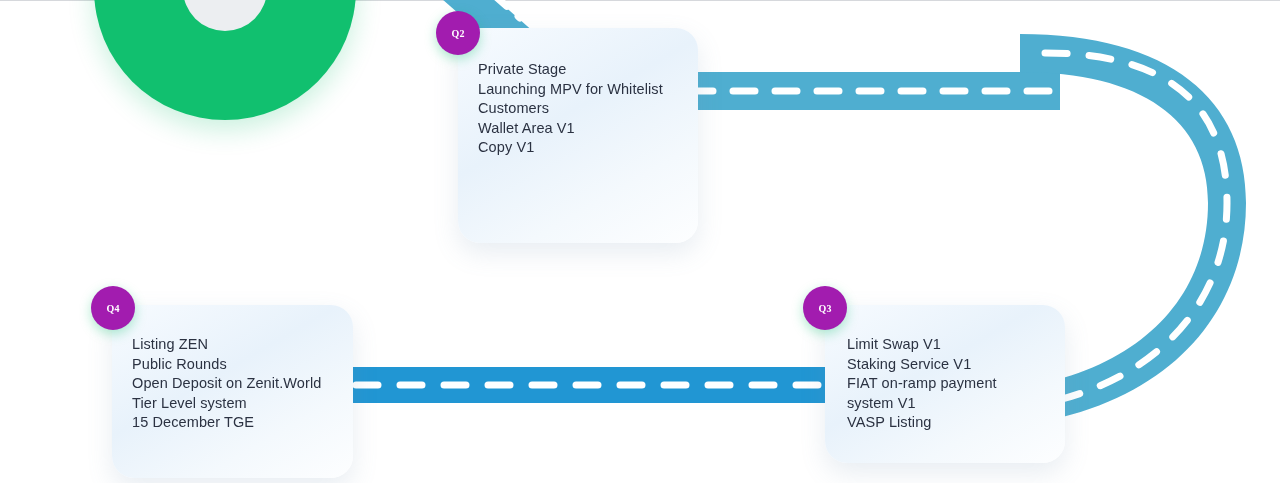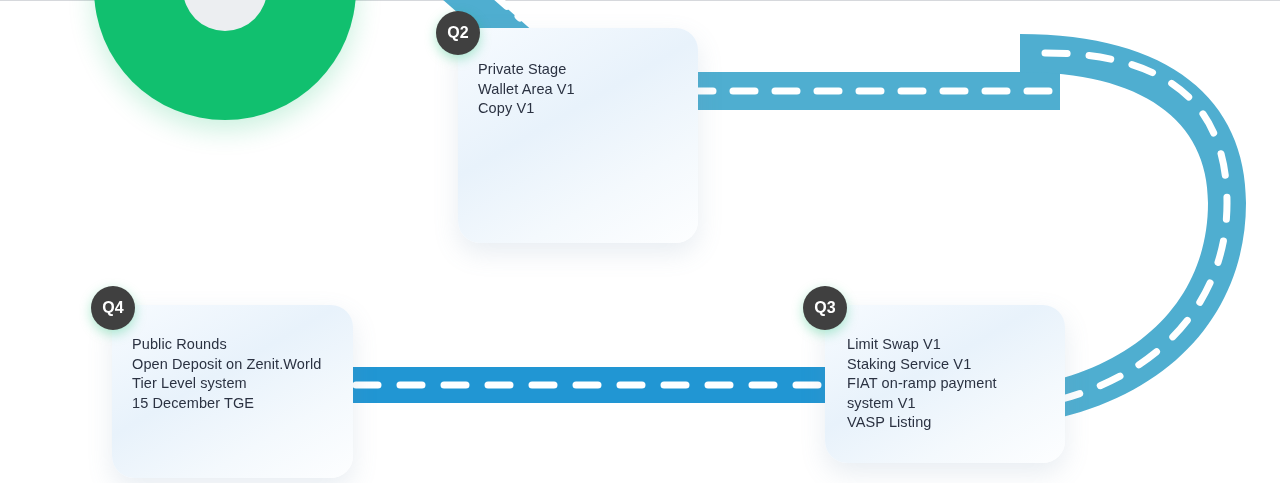--- a/index.html
+++ b/index.html
@@ -106,24 +106,24 @@
     width: 240px;
     height: 158px;
   }
   #card-q3 .card-body { padding: 30px 20px 0 22px; }
   
   .badge {
     position: absolute;
     width: 44px;
     height: 44px;
     border-radius: 50%;
-    background: #404040;
+    background: #a21caf;
     color: #ffffff;
-    font-family: Liberation Sans, sans-serif;
-    font-size: 16px;
+    font-family: Liberation Serif, serif;
+    font-size: 10px;
     font-weight: bold;
     letter-spacing: 0.2px;
     display: flex;
     align-items: center;
     justify-content: center;
     box-shadow: 0 4px 12px rgba(19,193,115,0.35);
     z-index: 8;
   }
   #badge-q2 { left: 436px; top: 11px; }
   #badge-q4 { left:  91px; top: 286px; }
@@ -178,30 +178,32 @@
                C 1227 300, 1160 378, 1046 403" stroke="#ffffff" stroke-width="7" stroke-linecap="round" stroke-dasharray="22 22" fill="none"></path>
 
       <path d="M 356 385 L 1050 385" stroke="#ffffff" stroke-width="7" stroke-linecap="round" stroke-dasharray="22 22" fill="none"></path>
     </g>
   </svg>
 
   <div class="card" id="card-q2">
     <div class="card-body">
       <ul class="card-list">
         <li>Private Stage</li>
+        <li>Launching MPV for Whitelist Customers</li>
         <li>Wallet Area V1</li>
         <li>Copy V1</li>
       </ul>
     </div>
   </div>
   <div class="badge" id="badge-q2">Q2</div>
 
   <div class="card" id="card-q4">
     <div class="card-body">
       <ul class="card-list">
+        <li>Listing ZEN</li>
         <li>Public Rounds</li>
         <li>Open Deposit on Zenit.World</li>
         <li>Tier Level system</li>
         <li>15 December TGE</li>
       </ul>
     </div>
   </div>
   <div class="badge" id="badge-q4">Q4</div>
 
   <div class="card" id="card-q3">

